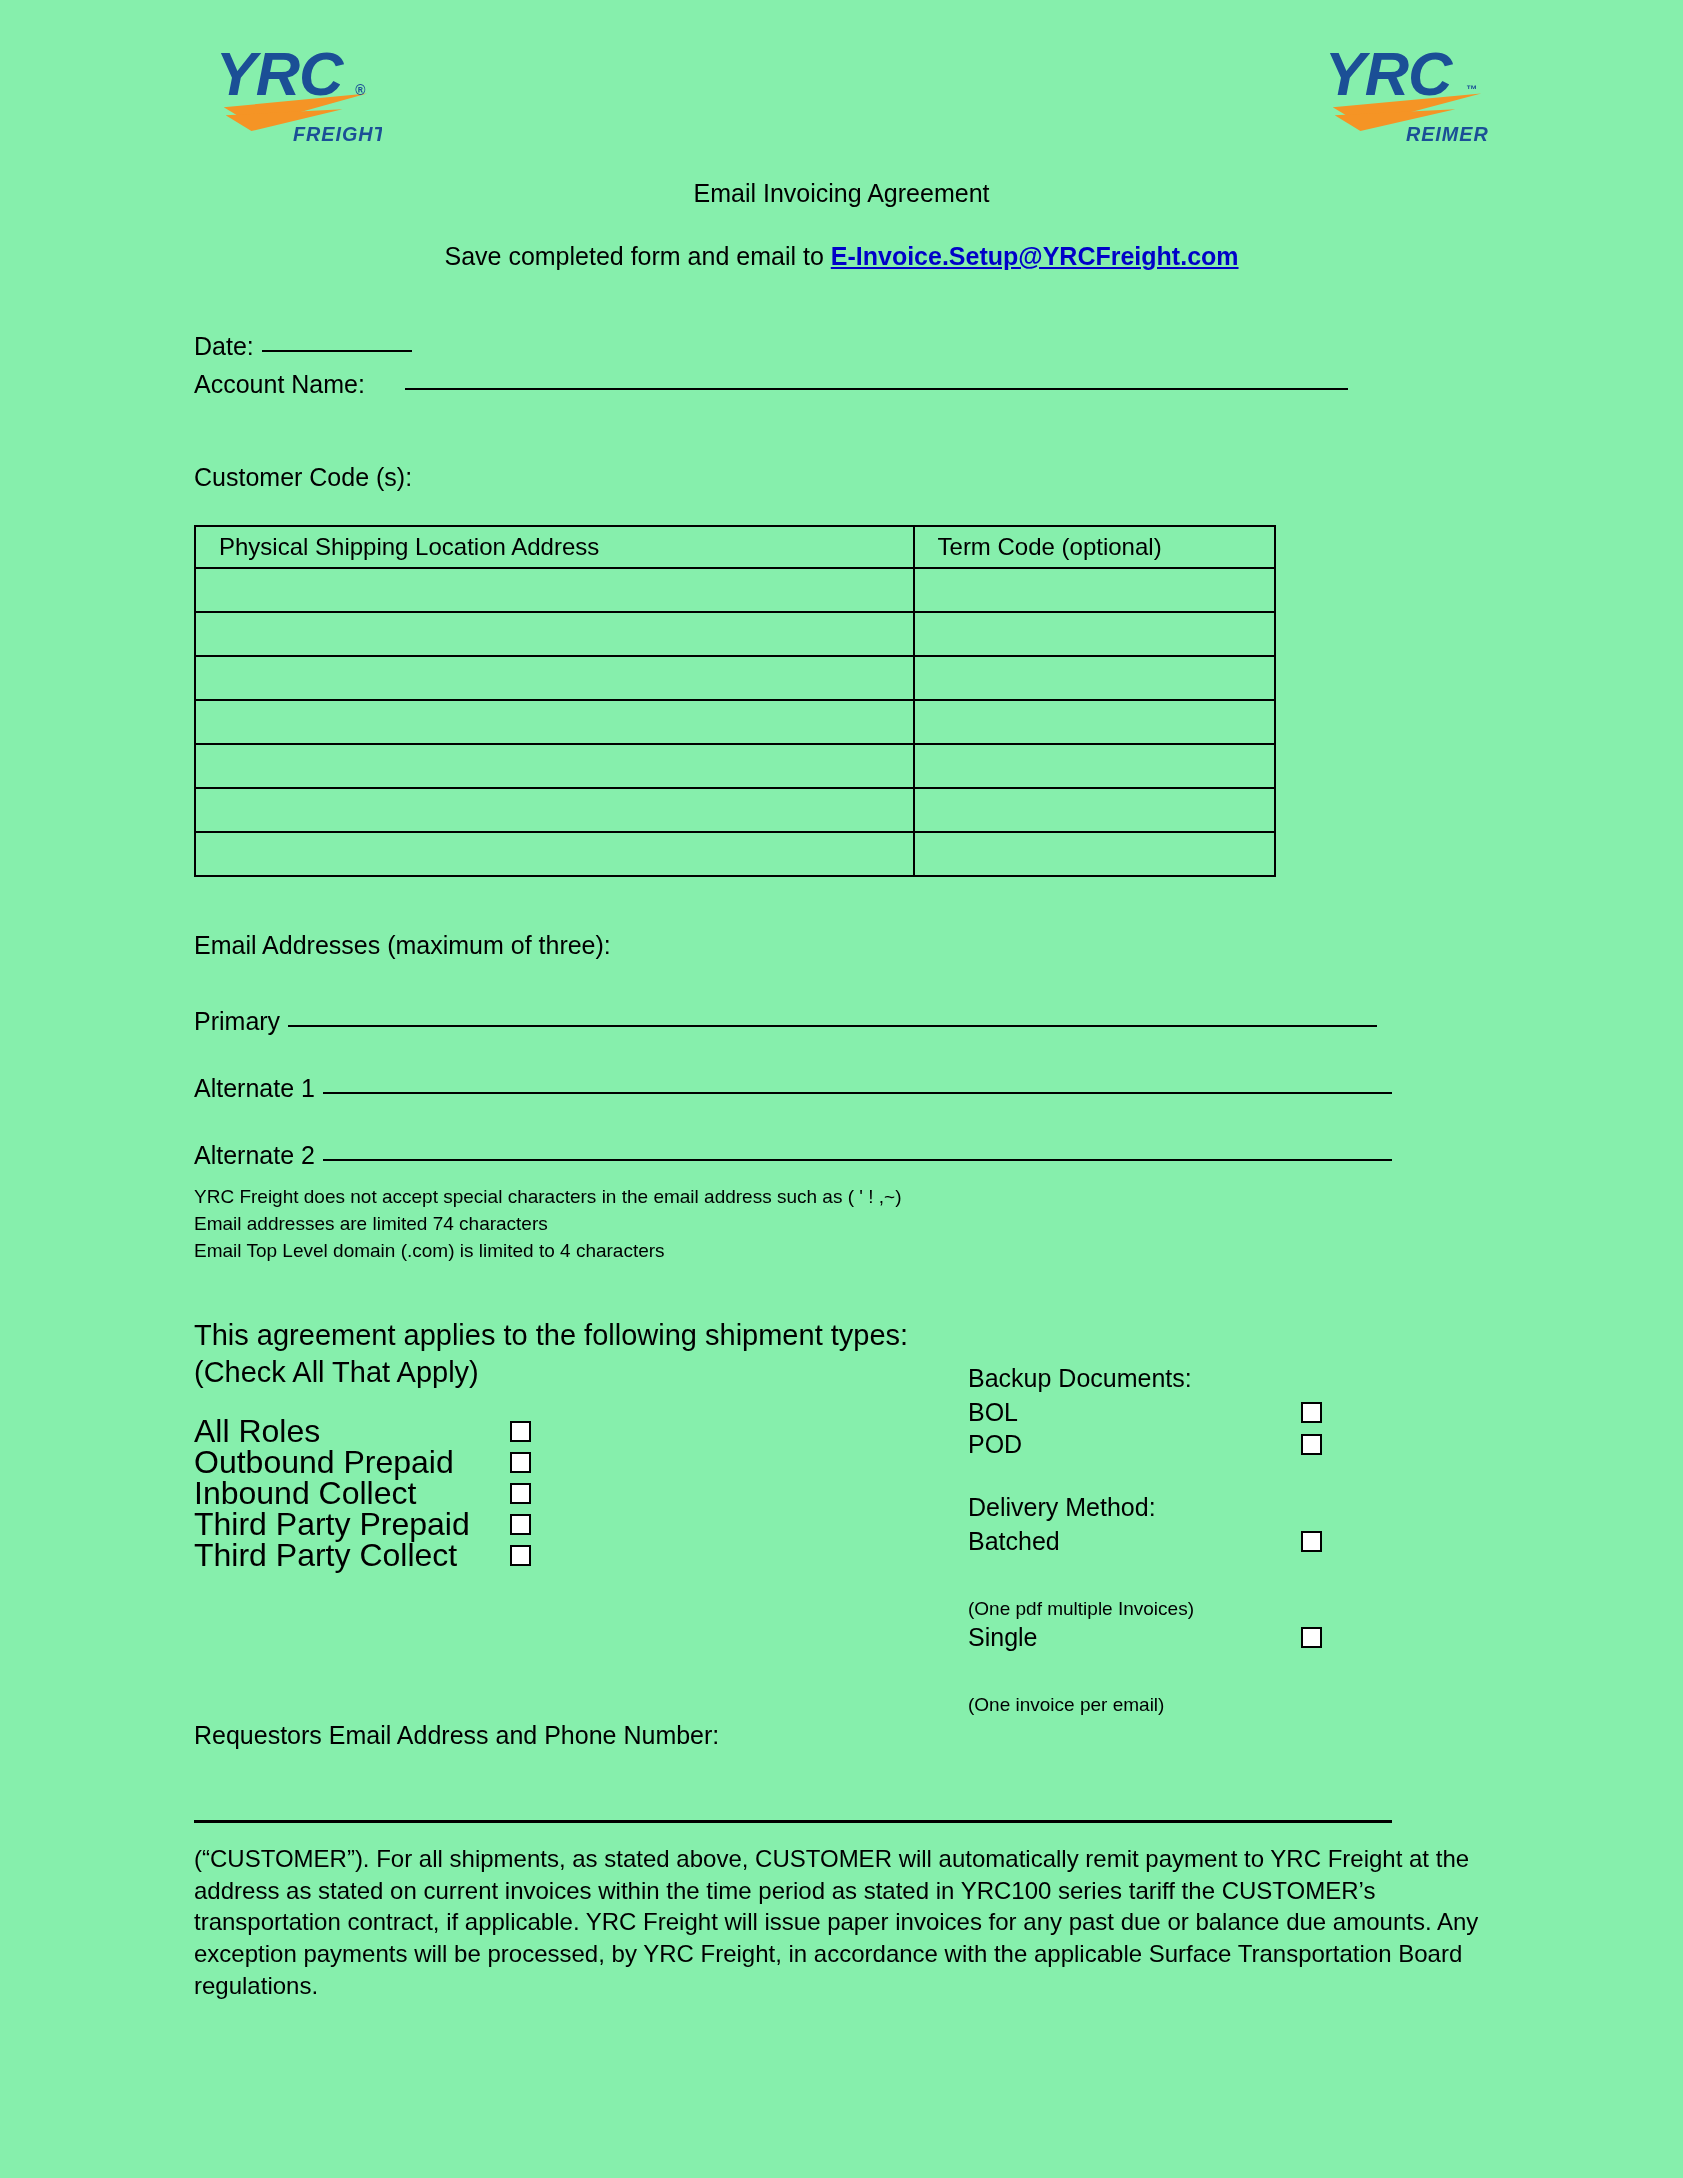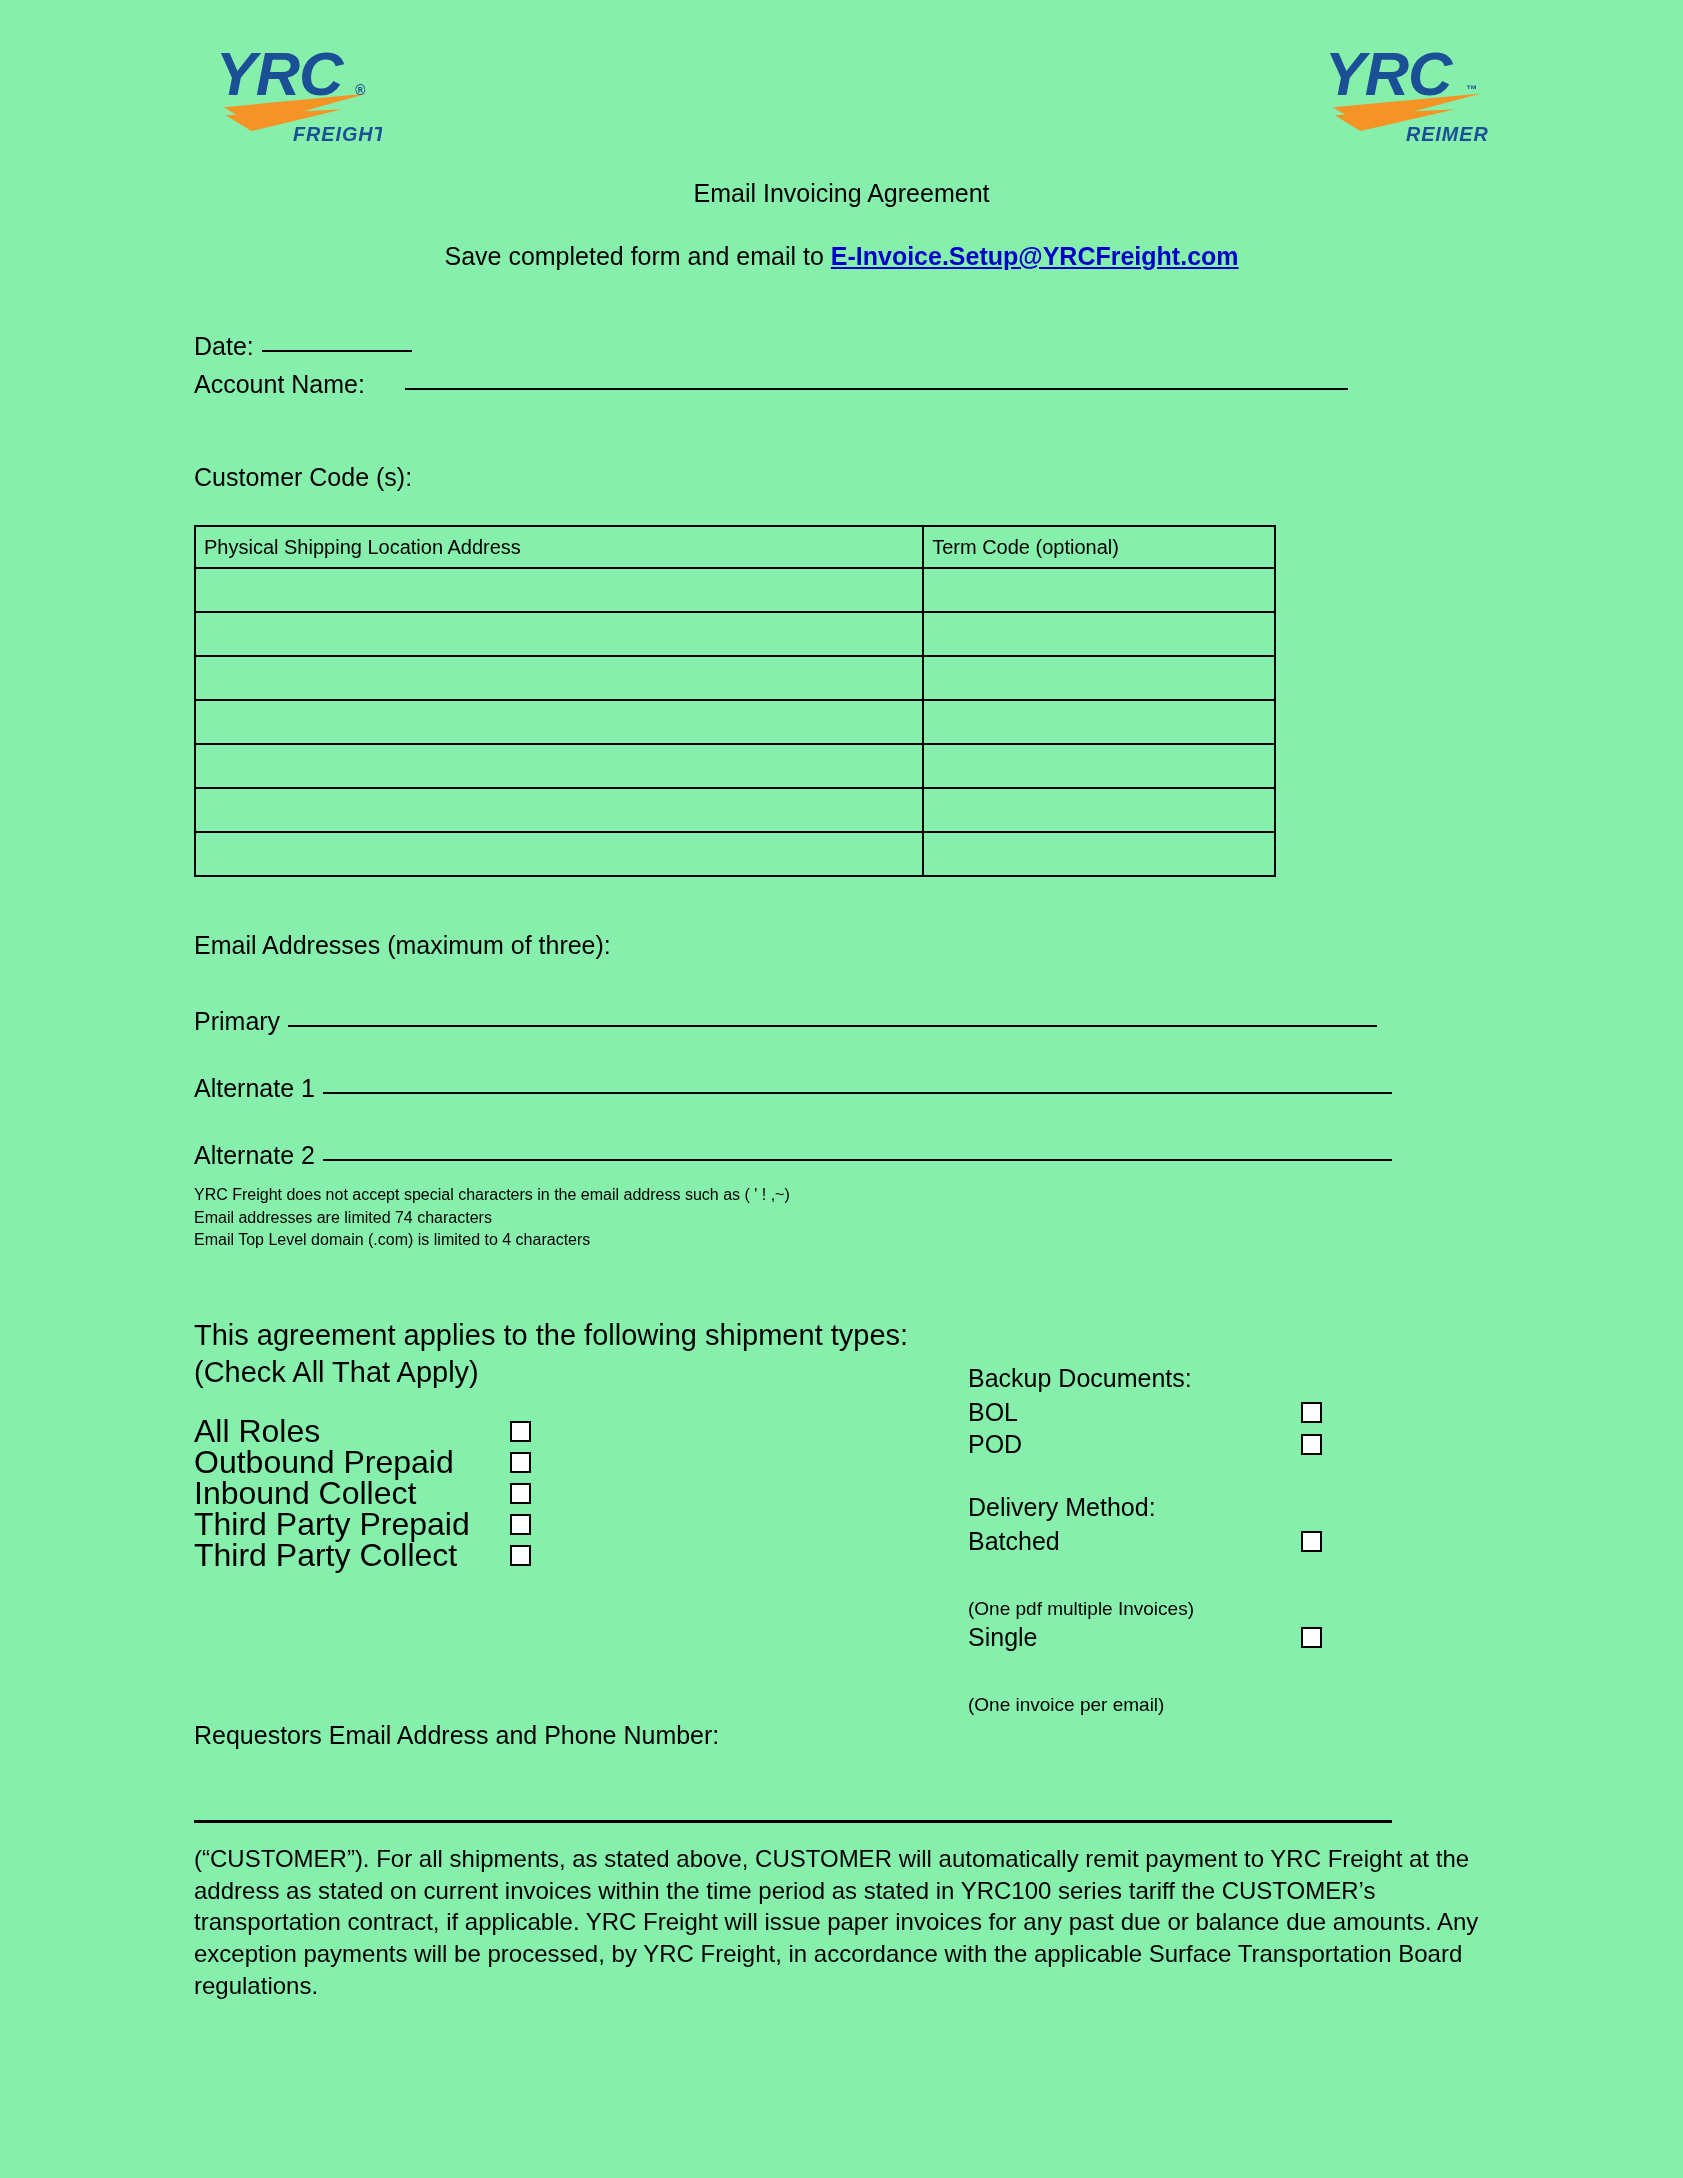--- a/index.html
+++ b/index.html
@@ -86,23 +86,23 @@
     left: 194px;
     top: 525px;
     width: 1082px;
     border-collapse: collapse;
     table-layout: fixed;
   }
   .loc-table th,
   .loc-table td {
     border: 2px solid #000;
     font-weight: normal;
-    font-size: 20px;
+    font-size: 24px;
     text-align: left;
-    padding: 2px 8px;
+    padding: 2px 23px;
     vertical-align: middle;
   }
   .loc-table thead th { height: 36px; }
   .loc-table tbody td { height: 38px; }
   .col-address   { width: 68%; }
   .col-termcode  { width: 32%; }
 
   
   .sec-emails { position: absolute; left: 194px; top: 931px; font-size: 25px; }
 
@@ -110,21 +110,21 @@
   .f-primary .rule{ width: 1089px; }
   .f-alt1         { left: 194px; top: 1074px; }
   .f-alt1 .rule   { width: 1069px; }
   .f-alt2         { left: 194px; top: 1141px; }
   .f-alt2 .rule   { width: 1069px; }
 
   .fineprint {
     position: absolute;
     left: 194px;
     top: 1184px;
-    font-size: 16px;
+    font-size: 19px;
     line-height: 1.42;
   }
 
   
   .sec-shiptypes {
     position: absolute;
     left: 194px;
     top: 1317px;
     font-size: 29px;
     line-height: 1.28;

